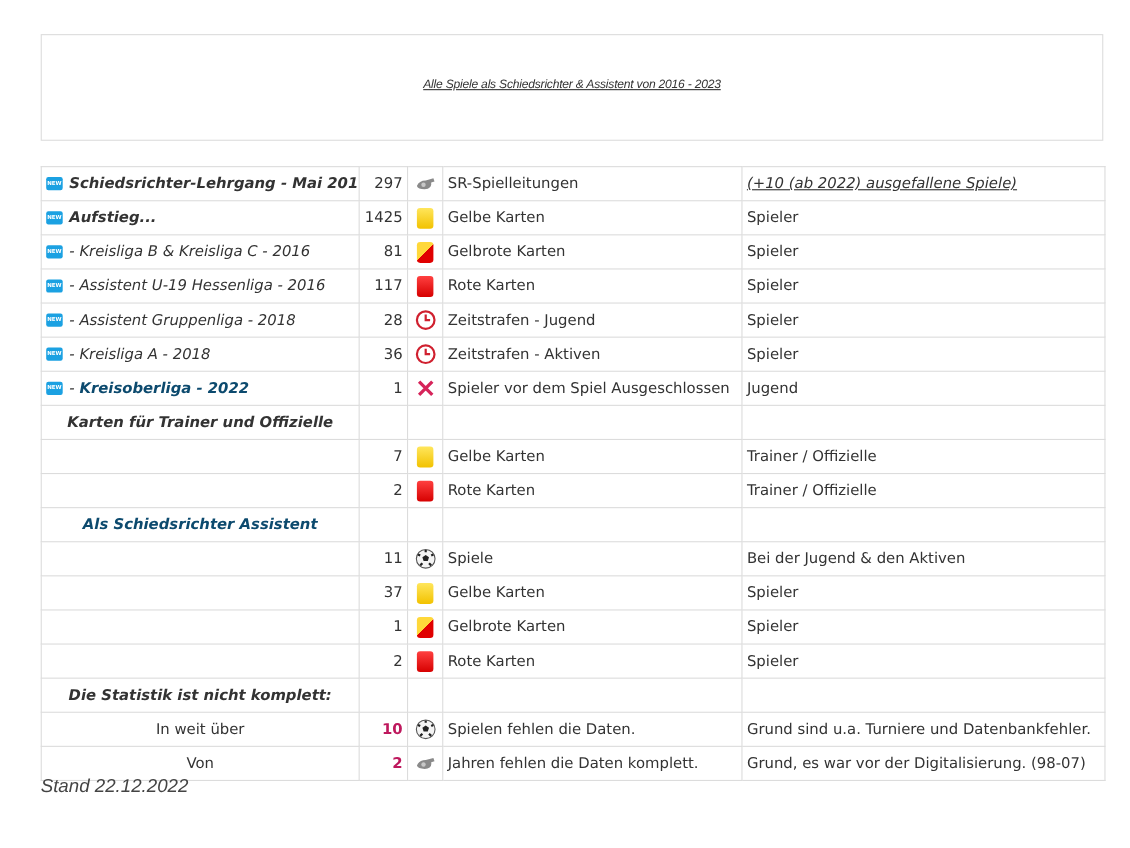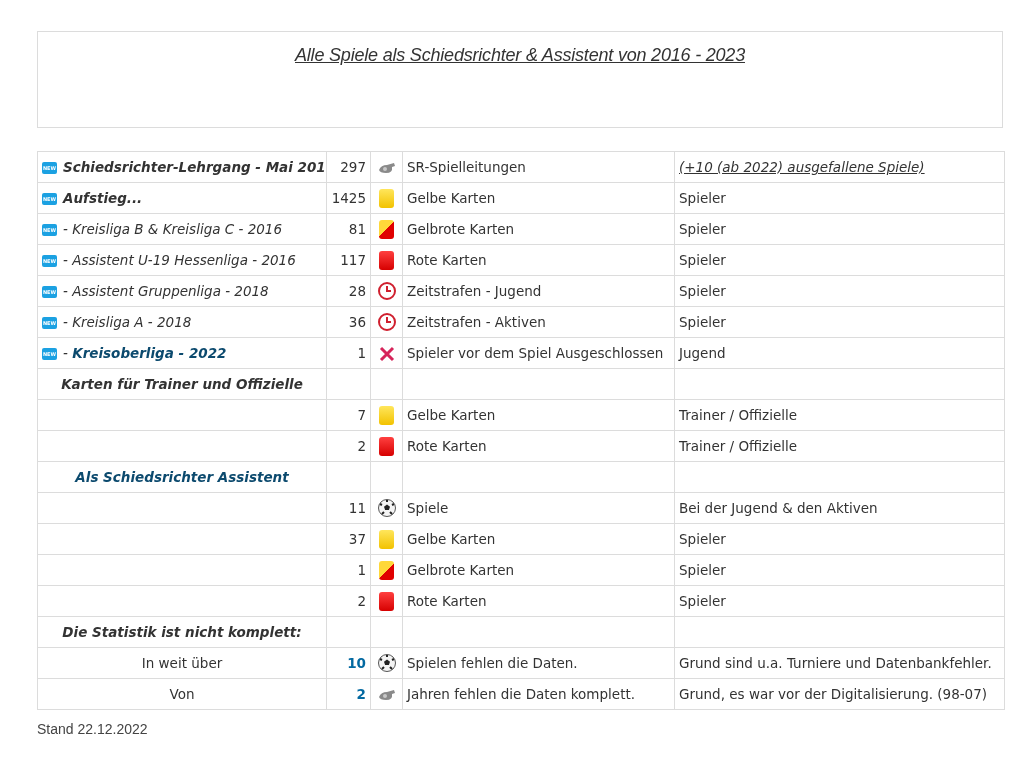--- a/index.html
+++ b/index.html
@@ -1,40 +1,40 @@
 <!DOCTYPE html>
 <html><head>
 <meta charset="utf-8">
 <style>
   html, body { margin:0; padding:0; background:#ffffff; }
   body { width:1027px; height:771px; position:relative; font-family:"DejaVu Sans", sans-serif; color:#333; overflow:hidden; }
   .header-box { position:absolute; left:37px; top:31px; width:966px; height:97px; border:1px solid #dcdcdc; box-sizing:border-box; text-align:center; }
-  .title { position:absolute; left:0; right:0; top:13px; font-family:"Liberation Sans", sans-serif; font-style:italic; font-size:18px; text-decoration:underline; color:#333; letter-spacing:-0.2px; }
+  .title { position:absolute; left:0; right:0; top:39px; font-family:"Liberation Sans", sans-serif; font-style:italic; font-size:11px; text-decoration:underline; color:#333; letter-spacing:-0.2px; }
   .subtitle { position:absolute; left:0; right:0; top:74px; font-family:"Liberation Sans", sans-serif; font-style:italic; font-size:13.5px; color:#333; }
   table.stats { position:absolute; left:37px; top:151px; width:967px; border-collapse:collapse; table-layout:fixed; font-family:"DejaVu Sans", sans-serif; font-size:13.5px; color:#333; }
   table.stats td { border:1px solid #dcdcdc; height:31px; padding:0 4px; box-sizing:border-box; white-space:nowrap; overflow:hidden; }
   td.c1 { width:289px; }
   td.c2 { width:44px; text-align:right; padding:0; }
   td.c3 { width:32px; text-align:center; padding:0; }
   td.c4 { width:272px; }
   td.c5 { width:330px; }
   .new-badge { display:inline-block; width:15px; height:12px; background:#1ba1e2; border-radius:2px; color:#fff; font-size:5px; font-weight:bold; line-height:12px; text-align:center; vertical-align:middle; margin-right:6px; }
   .league { font-style:italic; }
   .bold { font-weight:bold; }
   .red { color:#0c4a6e; }
   .section { font-style:italic; font-weight:bold; text-align:center; }
   .right { text-align:center; }
-  .num-red { color:#0369a1; font-weight:bold; }
+  .num-red { color:#be185d; font-weight:bold; }
   .card { display:inline-block; width:15px; height:19px; border-radius:3px; vertical-align:middle; }
   .card-yellow { background:linear-gradient(#ffe65c,#f2c200); }
   .card-red { background:linear-gradient(#ff4040,#d60000); }
   .card-yr { background:linear-gradient(135deg,#ffd83a 50%,#e00000 50%); }
   .icon { display:inline-block; vertical-align:middle; }
   .italic { font-style:italic;text-decoration:underline; }
-  .footer { position:absolute; left:37px; top:721px; font-family:"Liberation Sans", sans-serif; font-size:14px; color:#444; }
+  .footer { position:absolute; left:37px; top:705px; font-family:"Liberation Sans", sans-serif; font-style:italic; font-size:17px; color:#444; }
 </style>
 </head>
 <body>
 
 <div class="header-box">
   <div class="title">Alle Spiele als Schiedsrichter &amp; Assistent von 2016 - 2023</div>
 </div>
 
 <table class="stats">
   <tbody>

